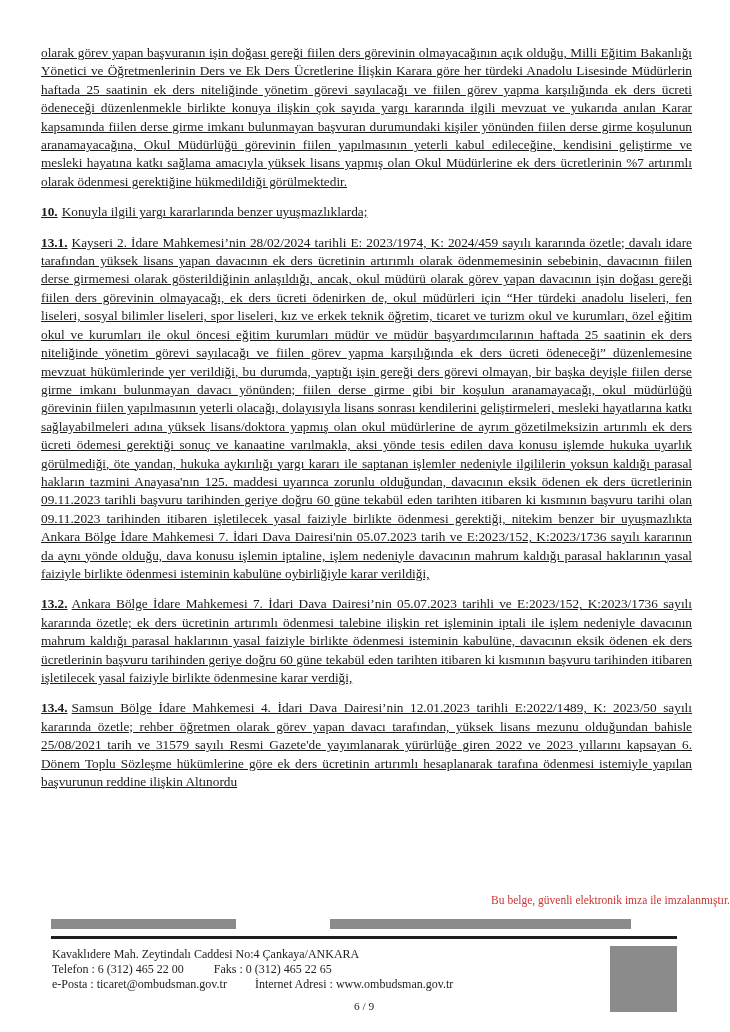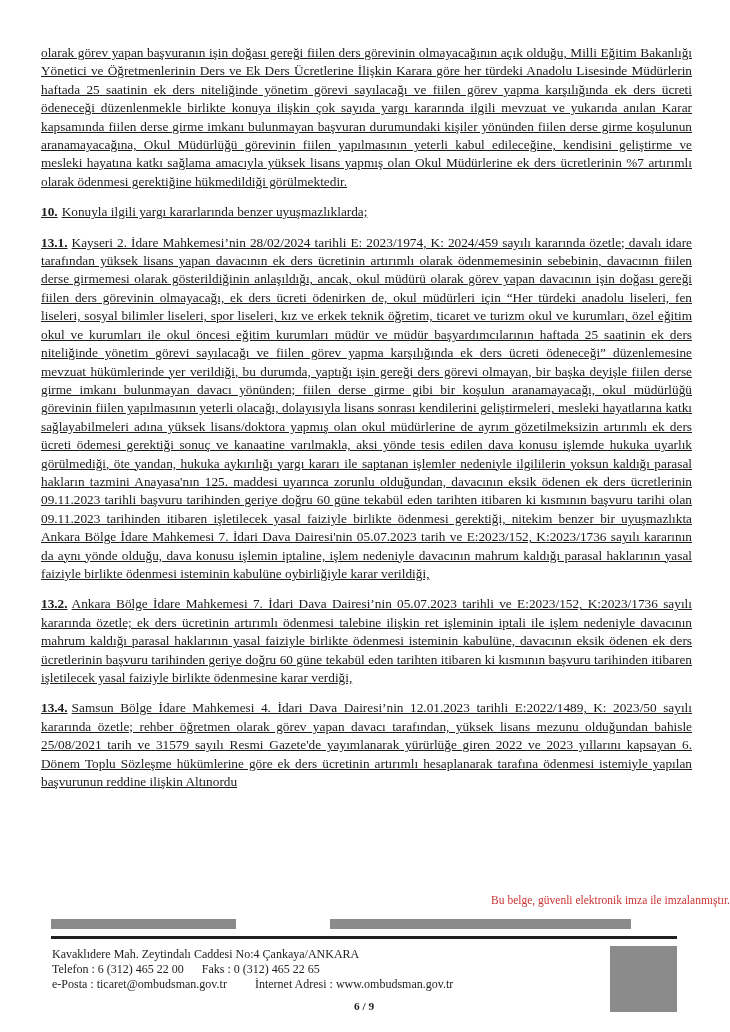--- a/index.html
+++ b/index.html
@@ -62,31 +62,30 @@
   .footer-block {
     position: absolute;
     left: 52px;
     top: 947px;
     width: 540px;
     font-size: 12px;
     line-height: 15px;
     color: #222222;
   }
   .footer-line { white-space: nowrap; }
-  .footer-gap-wide   { margin-left: 18px; }
+  .footer-gap-wide   { margin-left: 30px; }
   .footer-gap-narrow { margin-left: 28px; }
   .page-number {
     position: absolute;
     left: 51px;
     top: 1000px;
     width: 626px;
     text-align: center;
     font-size: 11.3px;
     color: #222222;
-    font-weight: bold;
   }
   .qr-redaction {
     position: absolute;
     left: 610px;
     top: 946px;
     width: 67px;
     height: 66px;
     background: #8b8b8b;
   }
 </style>

